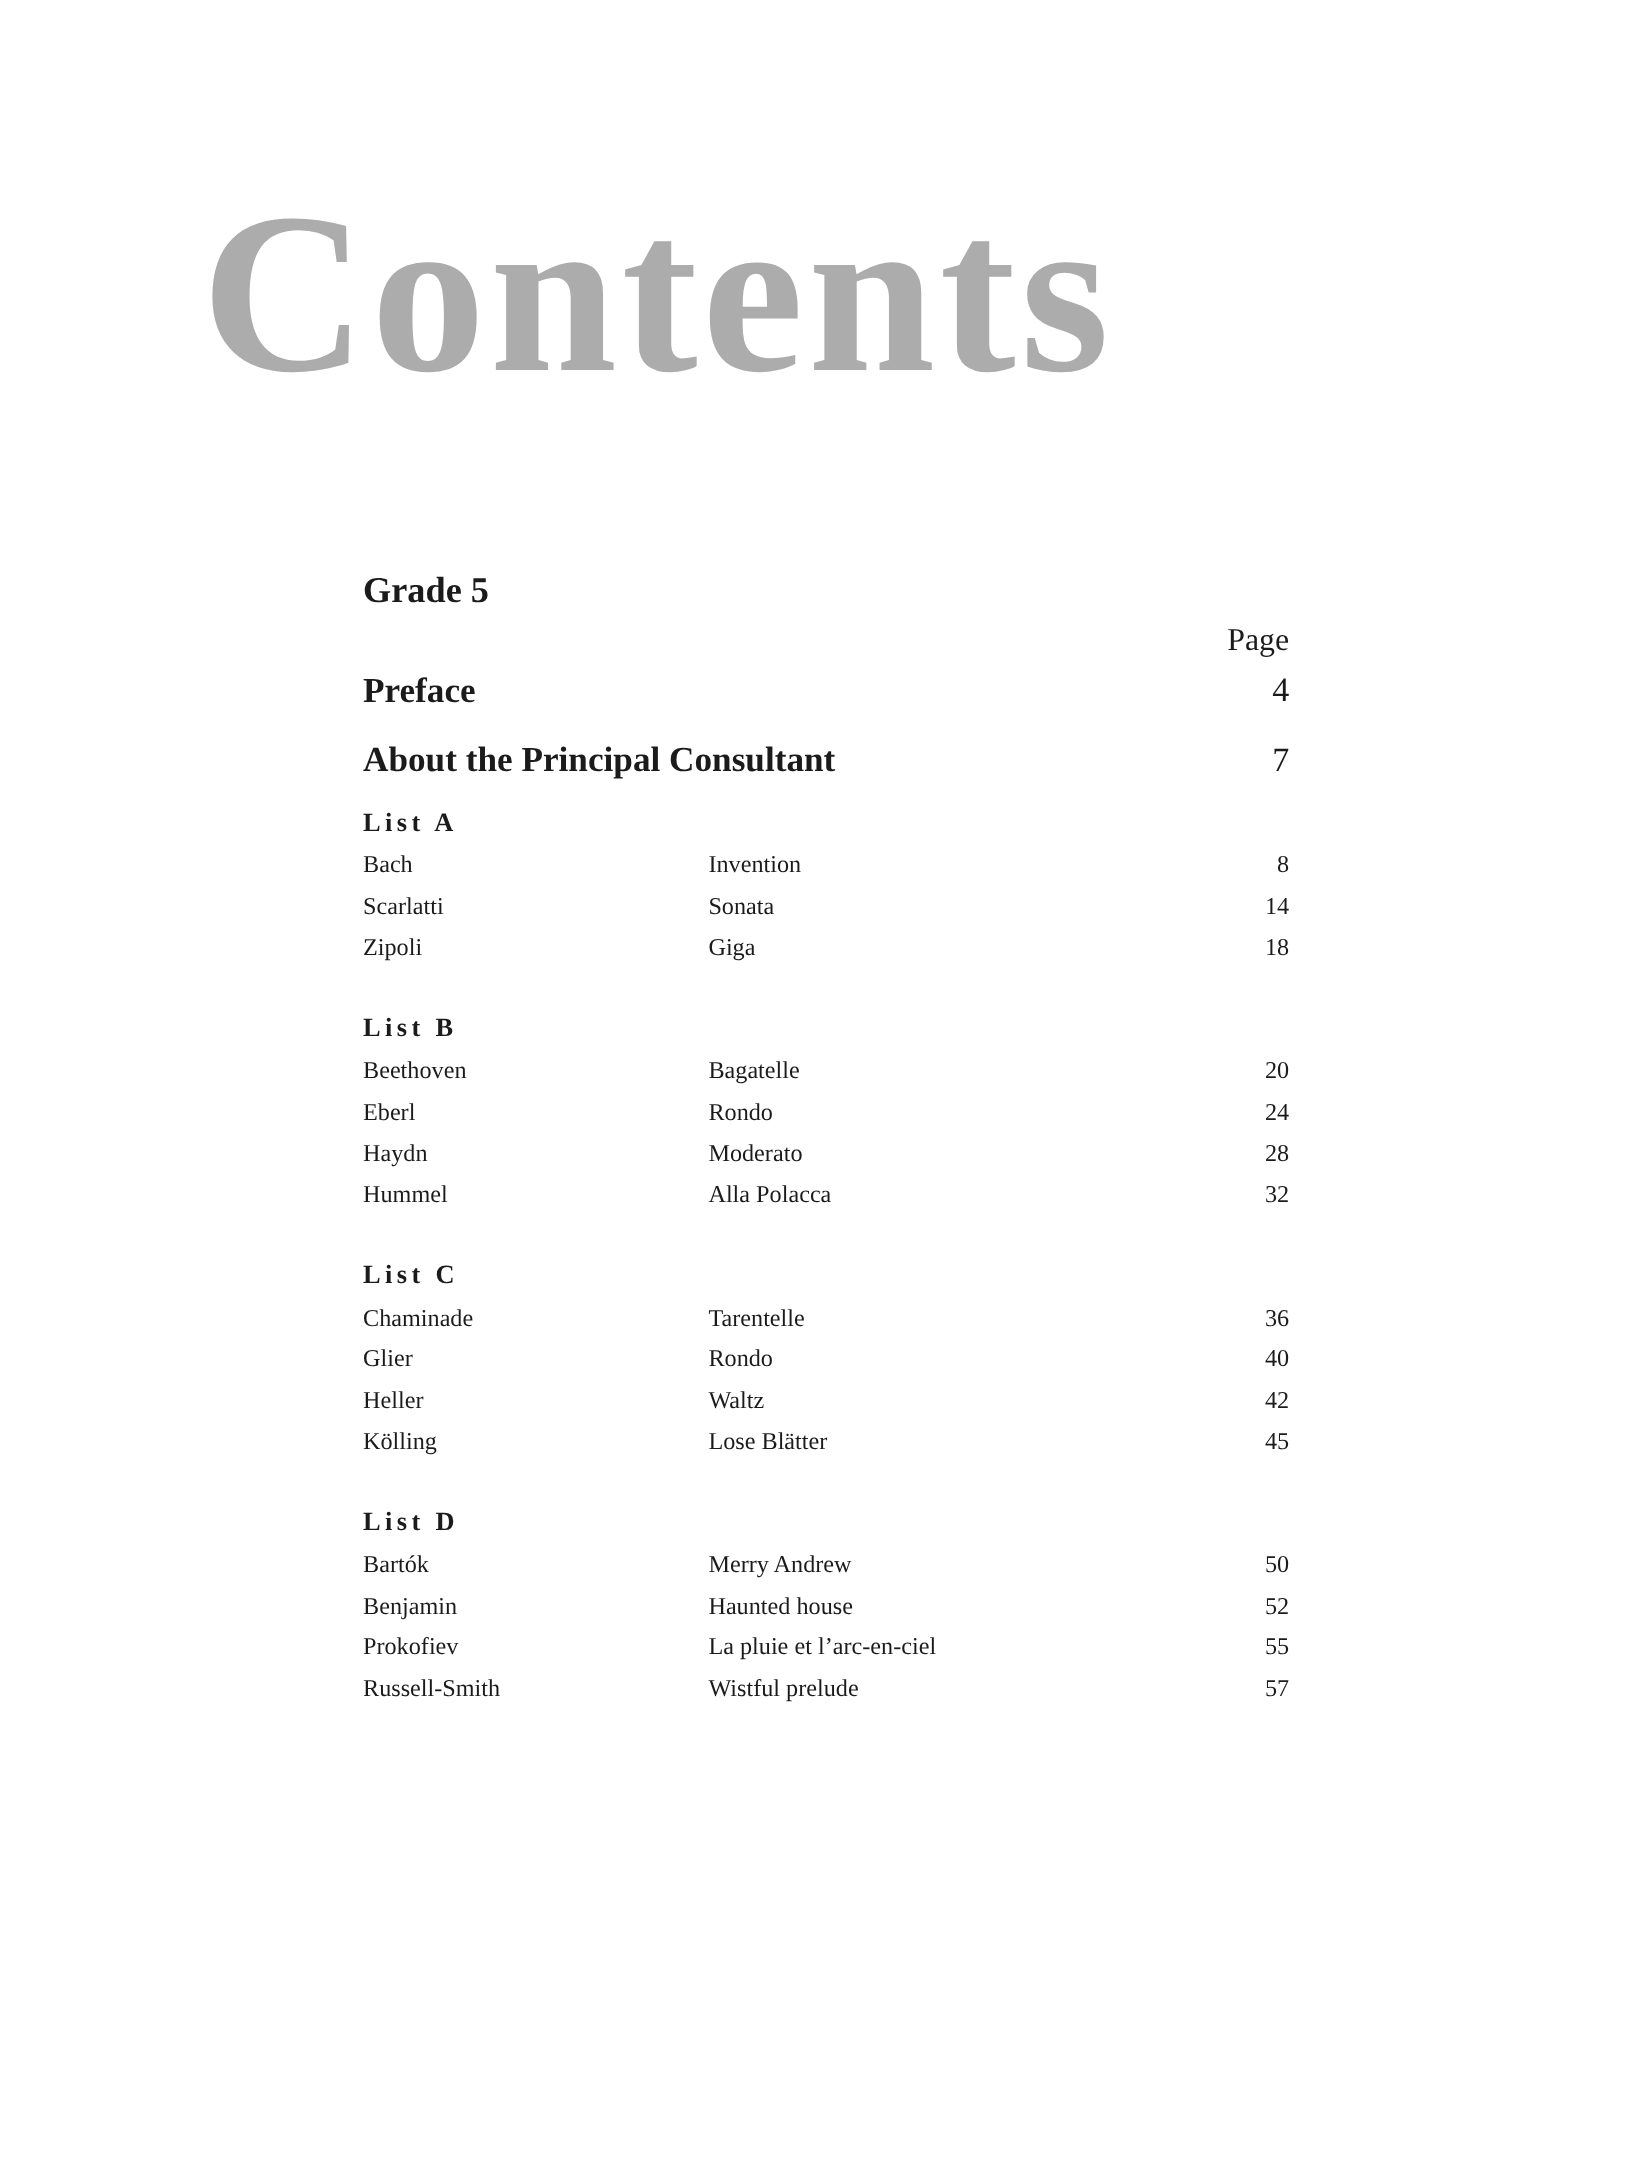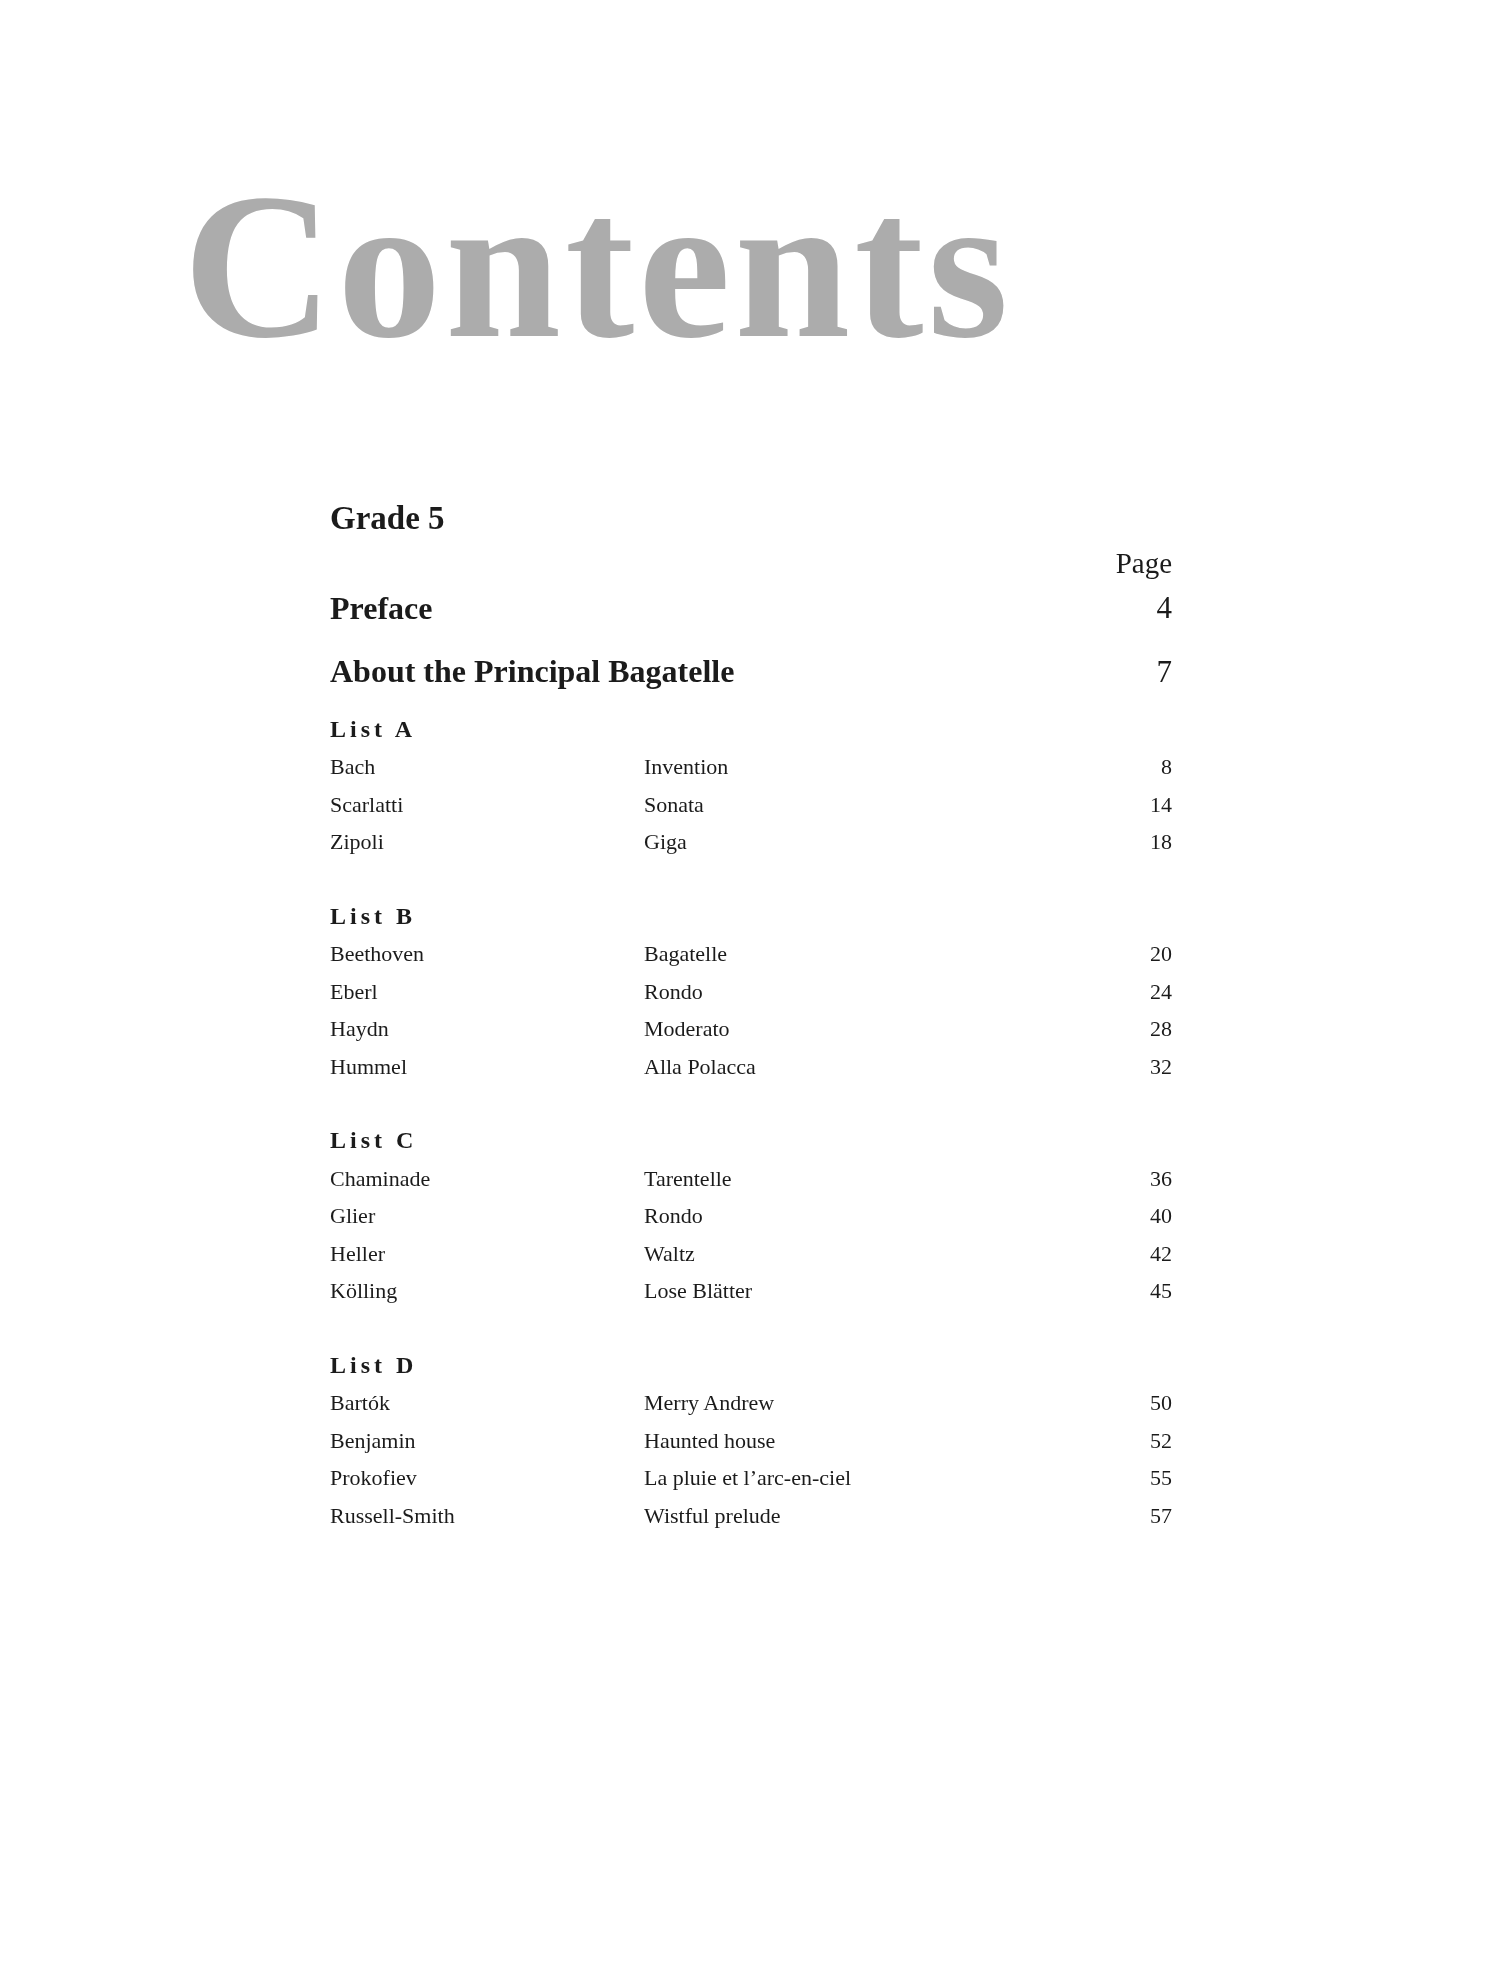--- a/index.html
+++ b/index.html
@@ -25,21 +25,21 @@
     font-size: 208px;
     line-height: 1;
     font-weight: bold;
     letter-spacing: 4px;
     color: #acacac;
     white-space: nowrap;
   }
   .content {
     position: absolute;
     left: 330px;
-    top: 498px;
+    top: 517px;
     width: 842px;
   }
   .grade-heading {
     font-size: 33px;
     font-weight: bold;
     line-height: 40px;
   }
   .page-col-label {
     font-size: 29px;
     line-height: 37.5px;
@@ -91,21 +91,21 @@
     <div class="grade-heading">Grade 5</div>
 
     <div class="page-col-label">Page</div>
 
     <div class="front-row first">
       <span class="front-label">Preface</span>
       <span class="page-num">4</span>
     </div>
 
     <div class="front-row second">
-      <span class="front-label">About the Principal Bagatelle</span>
+      <span class="front-label">About the Principal Consultant</span>
       <span class="page-num">7</span>
     </div>
 
     <div class="toc-section first">
       <div class="section-heading">List A</div>
       <div class="toc-row">
         <span class="composer-cell">Bach</span>
         <span class="title-cell">Invention</span>
         <span class="page-cell">8</span>
       </div>

